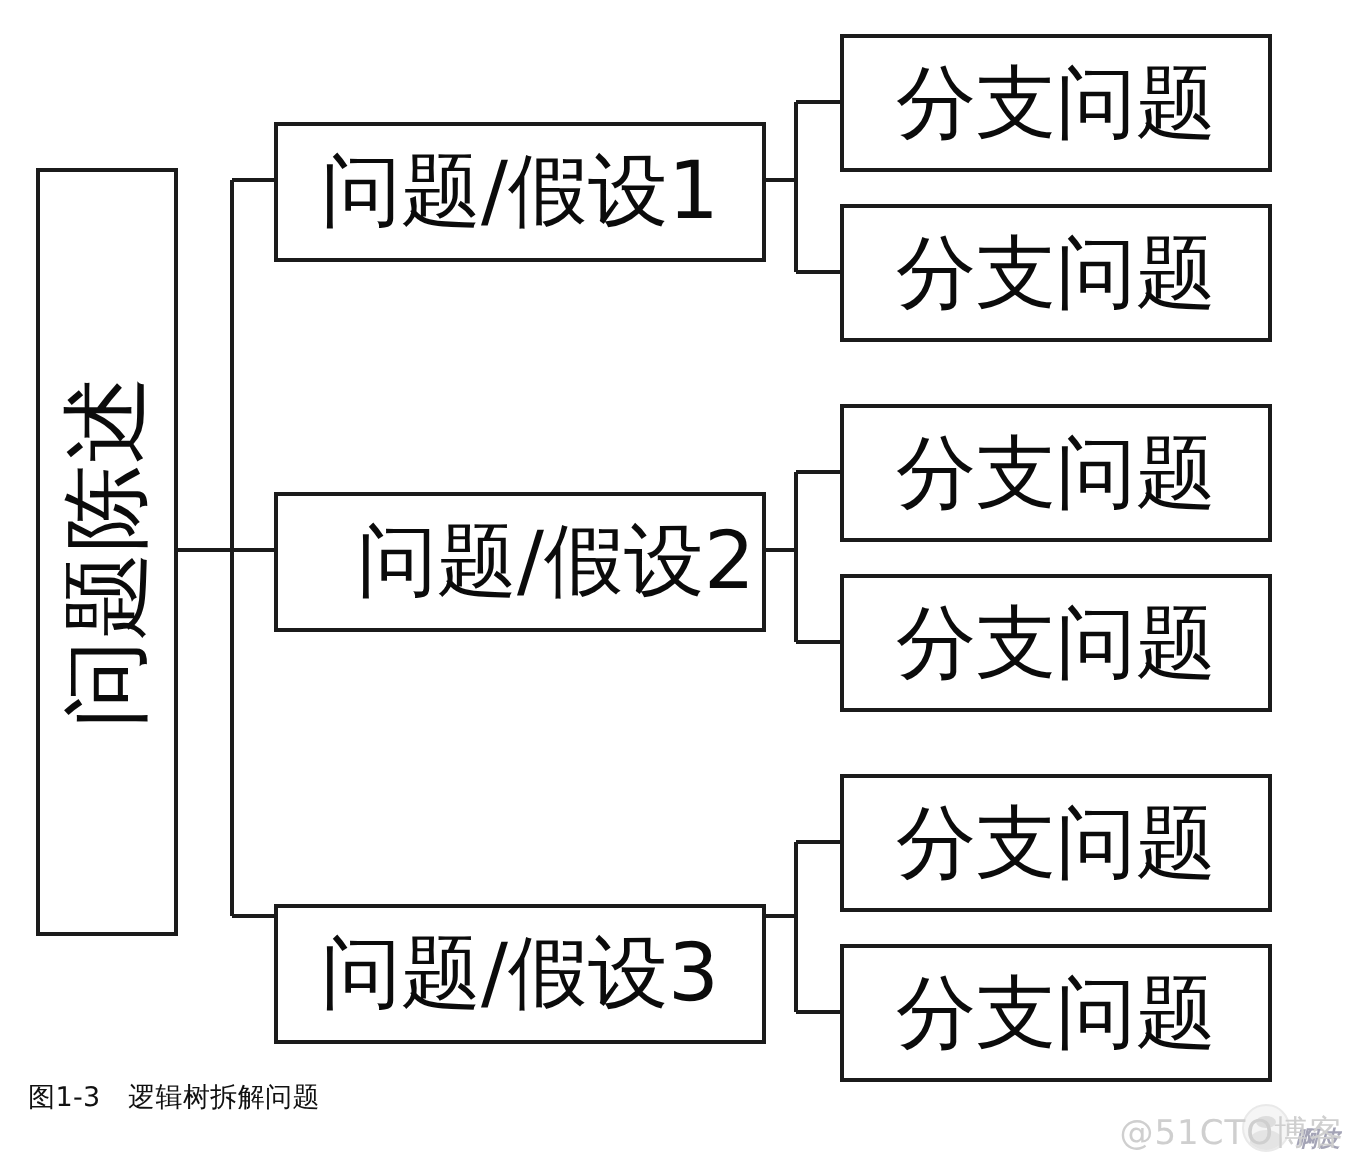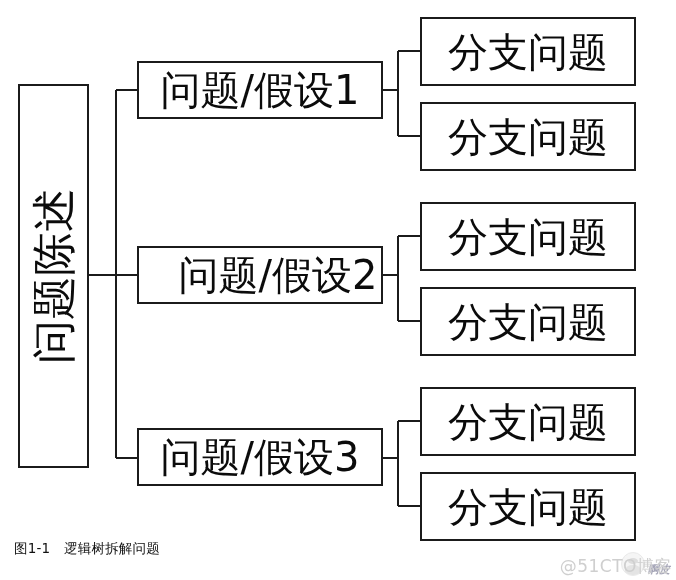--- a/index.html
+++ b/index.html
@@ -74,28 +74,28 @@
   #root-node .node-label {
     font-size: 44px;
     transform: rotate(-90deg);
     transform-origin: center center;
   }
 
   
   .level1 {
     left: 137px;
     width: 246px;
-    height: 58px;
+    height: 70px;
   }
   .level1 .node-label {
     font-size: 40px;
   }
   #level1-node-0 { top: 61px; }
   #level1-node-1 { top: 246px; padding-left: 36px; }
-  #level1-node-2 { top: 428px; }
+  #level1-node-2 { top: 452px; }
 
   
   .level2 {
     left: 420px;
     width: 216px;
     height: 69px;
   }
   .level2 .node-label {
     font-size: 40px;
   }
@@ -239,21 +239,21 @@
   <div class="node-box level2" id="level2-node-3">
     <span class="node-label">分支问题</span>
   </div>
   <div class="node-box level2" id="level2-node-4">
     <span class="node-label">分支问题</span>
   </div>
   <div class="node-box level2" id="level2-node-5">
     <span class="node-label">分支问题</span>
   </div>
 
-  <div id="figure-caption">图1-1　逻辑树拆解问题</div>
+  <div id="figure-caption">图1-3　逻辑树拆解问题</div>
 
   <div id="watermark">
     <div id="watermark-avatar"></div>
     <div id="watermark-texts">
       <span id="watermark-name">啊皮</span>
     </div>
   </div>
   <div id="watermark-site">@51CTO博客</div>
 
 </div>

